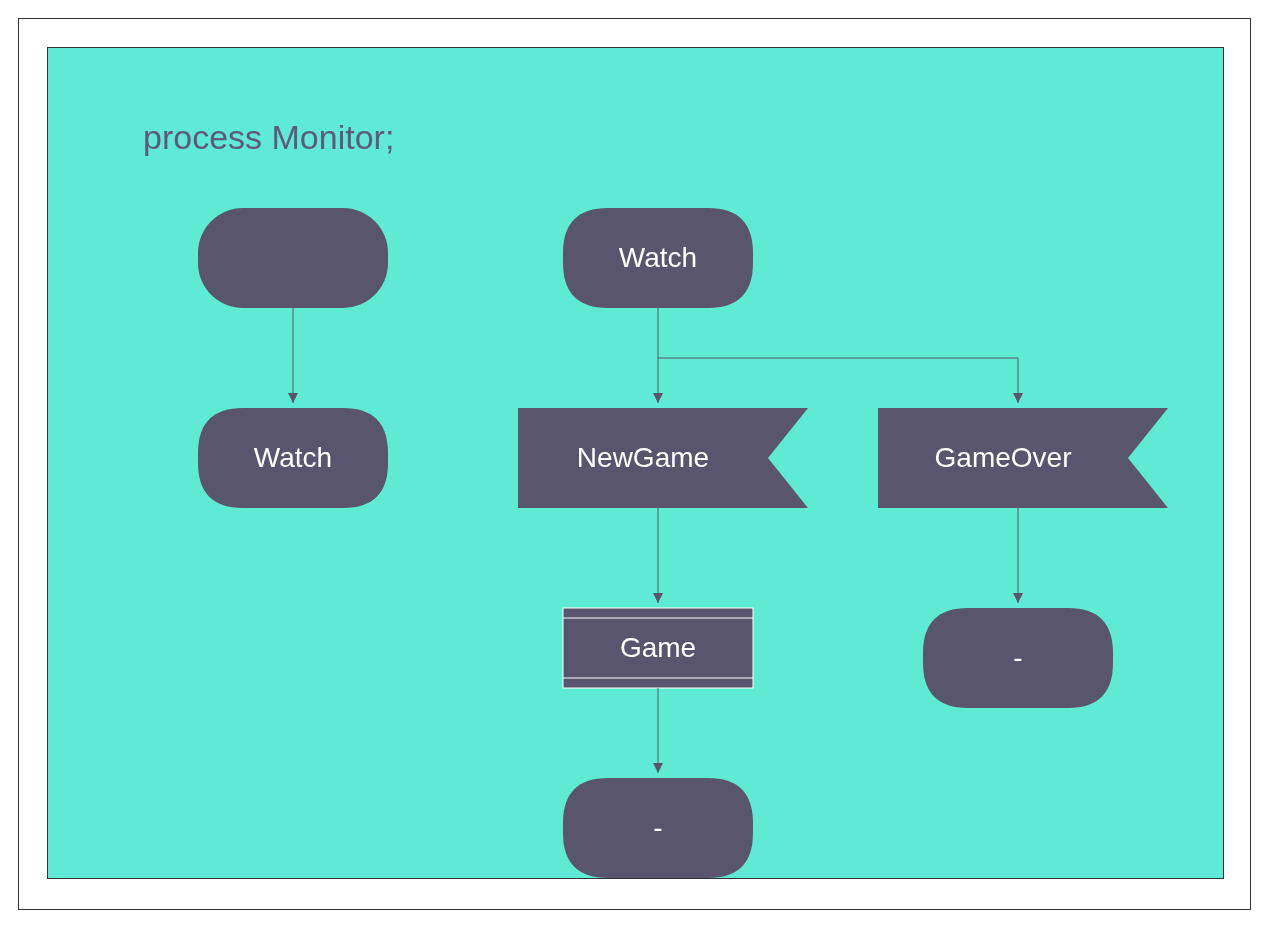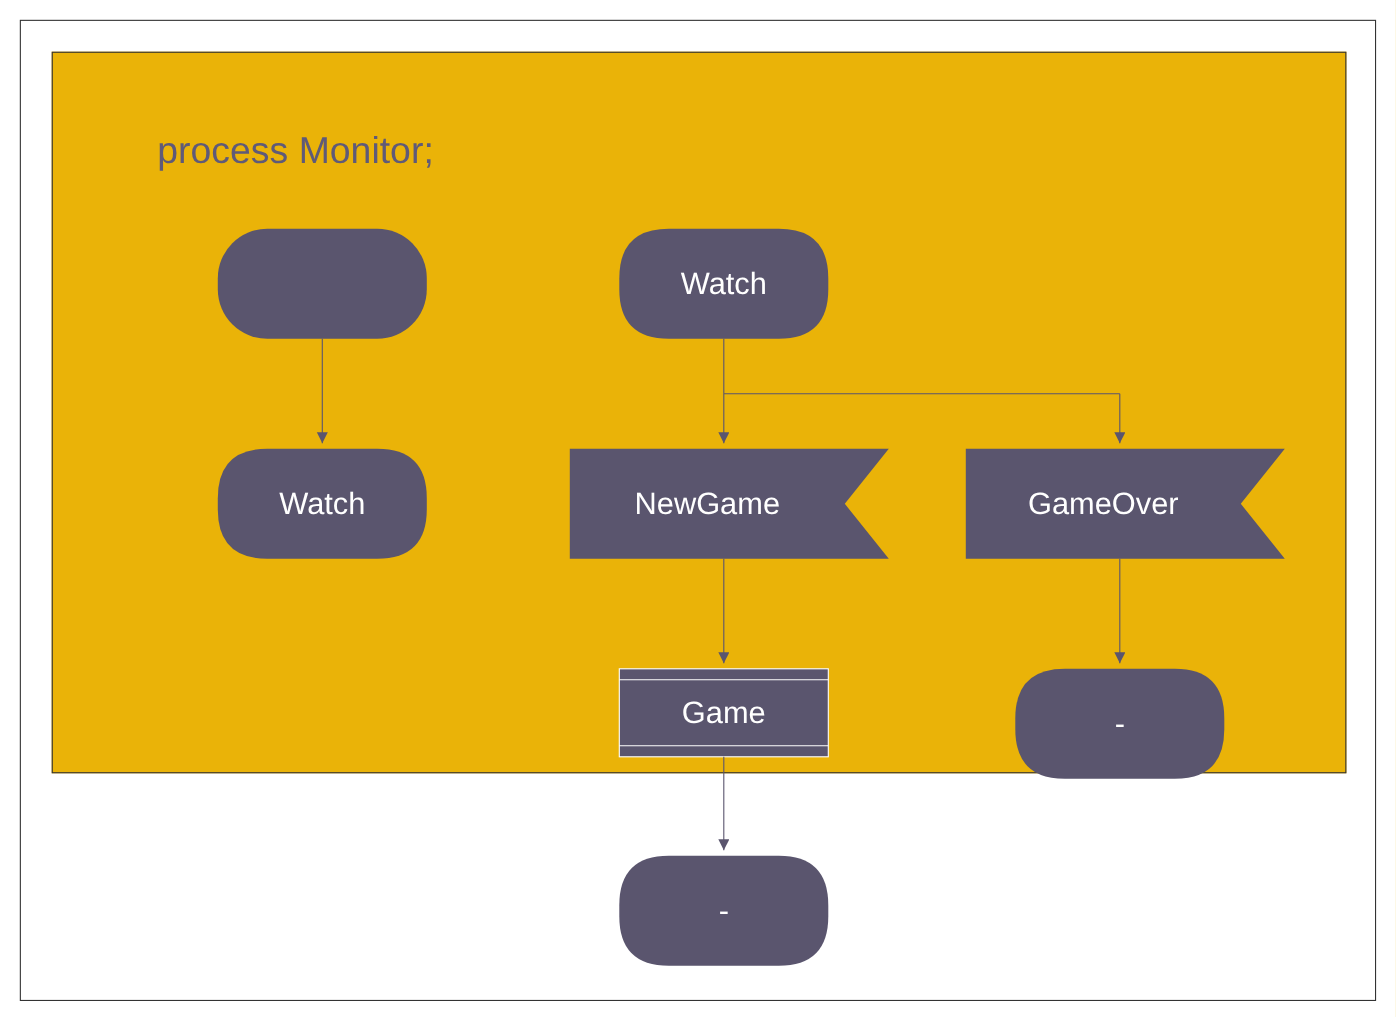--- a/index.html
+++ b/index.html
@@ -17,22 +17,22 @@
       width: 1233px;
       height: 892px;
       border: 1px solid #333;
       background: #fff;
     }
     .canvas {
       position: absolute;
       left: 28px;
       top: 28px;
       width: 1177px;
-      height: 656px;
-      background: #eab308;
+      height: 832px;
+      background: #5eead4;
       border: 1px solid #333;
     }
     .title {
       position: absolute;
       left: 95px;
       top: 70px;
       font-size: 34px;
       color: #5f5a78;
     }
     .title .kw { font-weight: 400; }

